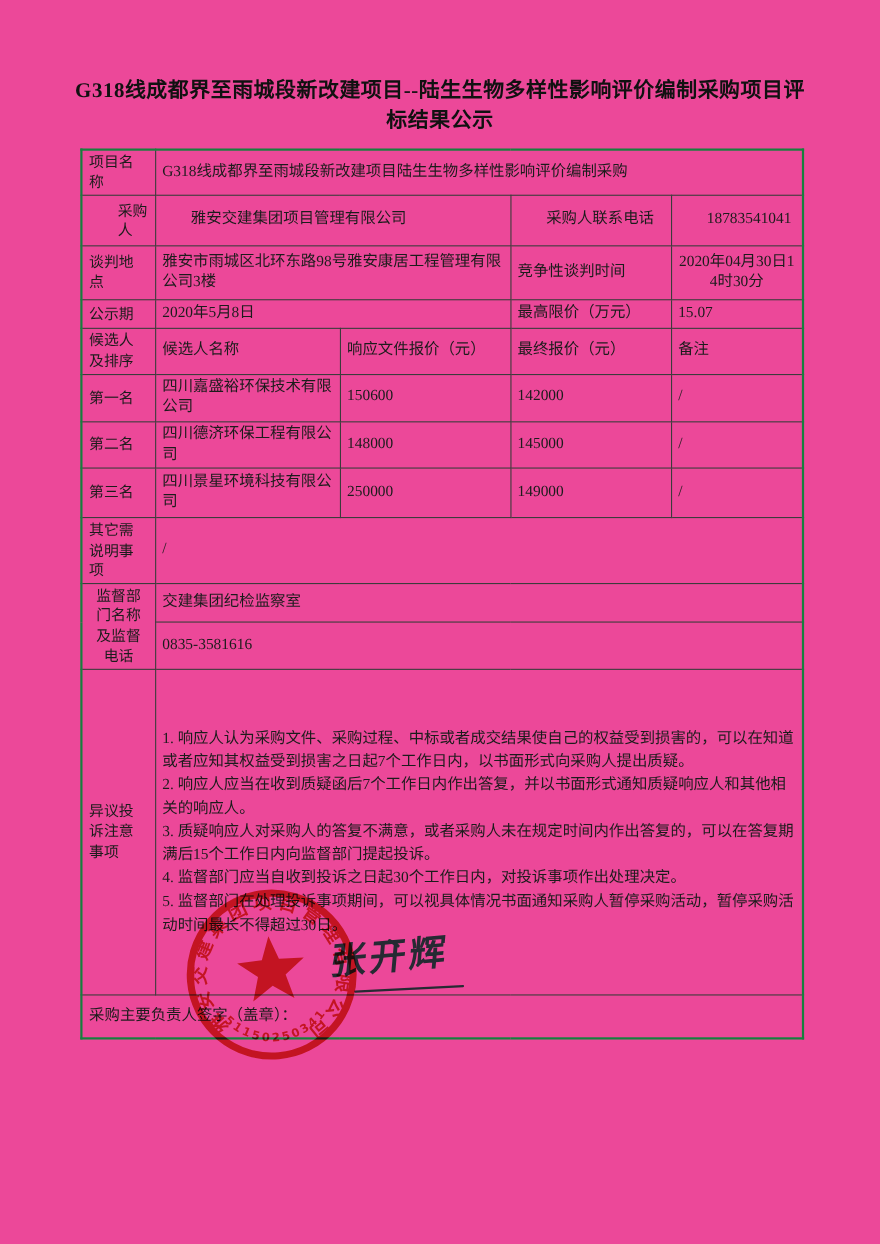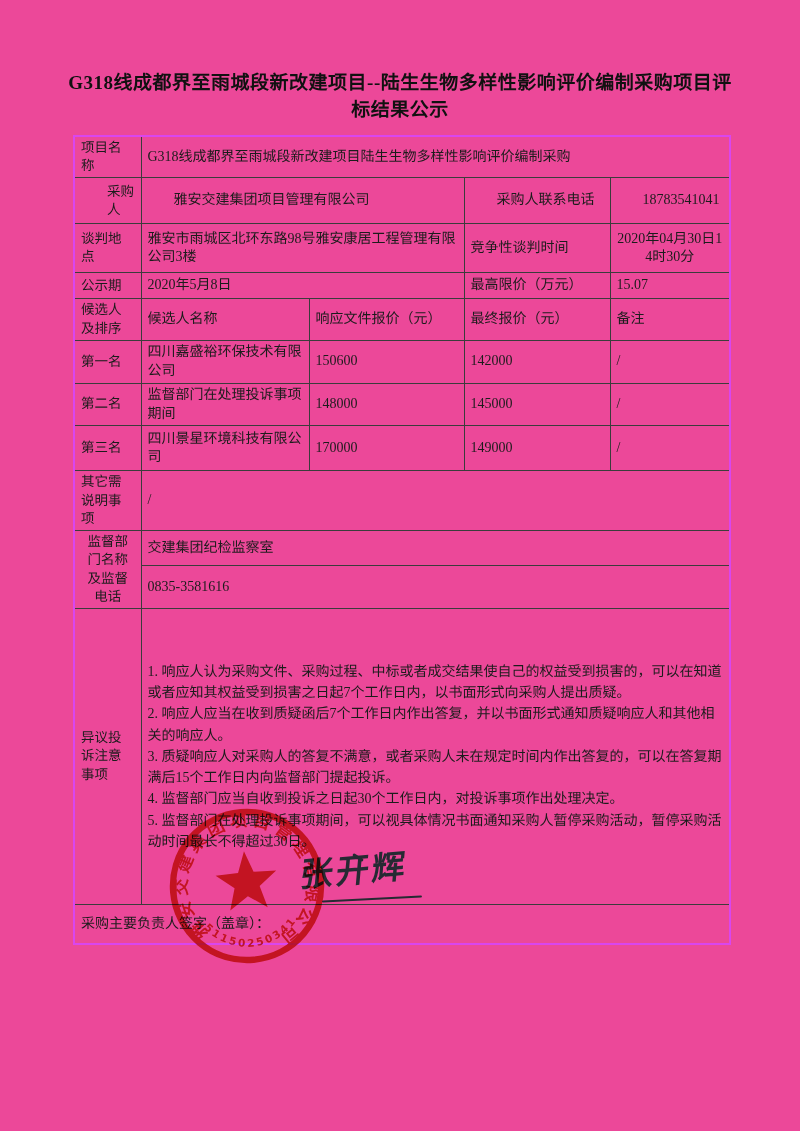--- a/index.html
+++ b/index.html
@@ -29,21 +29,21 @@
     letter-spacing: 0.5px;
   }
   
   table.result {
     position: absolute;
     left: 73px;
     top: 135px;
     width: 656px;
     border-collapse: collapse;
     table-layout: fixed;
-    border: 2px solid #d946ef;
+    border: 2px solid #15803d;
     font-size: 14px;
     color: #1c1c1c;
   }
   table.result td {
     border: 1px solid #3c3c3c;
     padding: 2px 6px;
     vertical-align: middle;
     line-height: 1.35;
     word-break: break-all;
   }
@@ -168,30 +168,30 @@
     <tr class="r6">
       <td class="lbl">第一名</td>
       <td class="l name-cell">四川嘉盛裕环保技术有限公司</td>
       <td class="c">150600</td>
       <td class="c">142000</td>
       <td class="c">/</td>
     </tr>
 
     <tr class="r7">
       <td class="lbl">第二名</td>
-      <td class="l name-cell">监督部门在处理投诉事项期间</td>
+      <td class="l name-cell">四川德济环保工程有限公司</td>
       <td class="c">148000</td>
       <td class="c">145000</td>
       <td class="c">/</td>
     </tr>
 
     <tr class="r8">
       <td class="lbl">第三名</td>
       <td class="l name-cell">四川景星环境科技有限公司</td>
-      <td class="c">170000</td>
+      <td class="c">250000</td>
       <td class="c">149000</td>
       <td class="c">/</td>
     </tr>
 
     <tr class="r9">
       <td class="lbl">其它需说明事项</td>
       <td class="c" colspan="4">/</td>
     </tr>
 
     <tr class="r10a">

